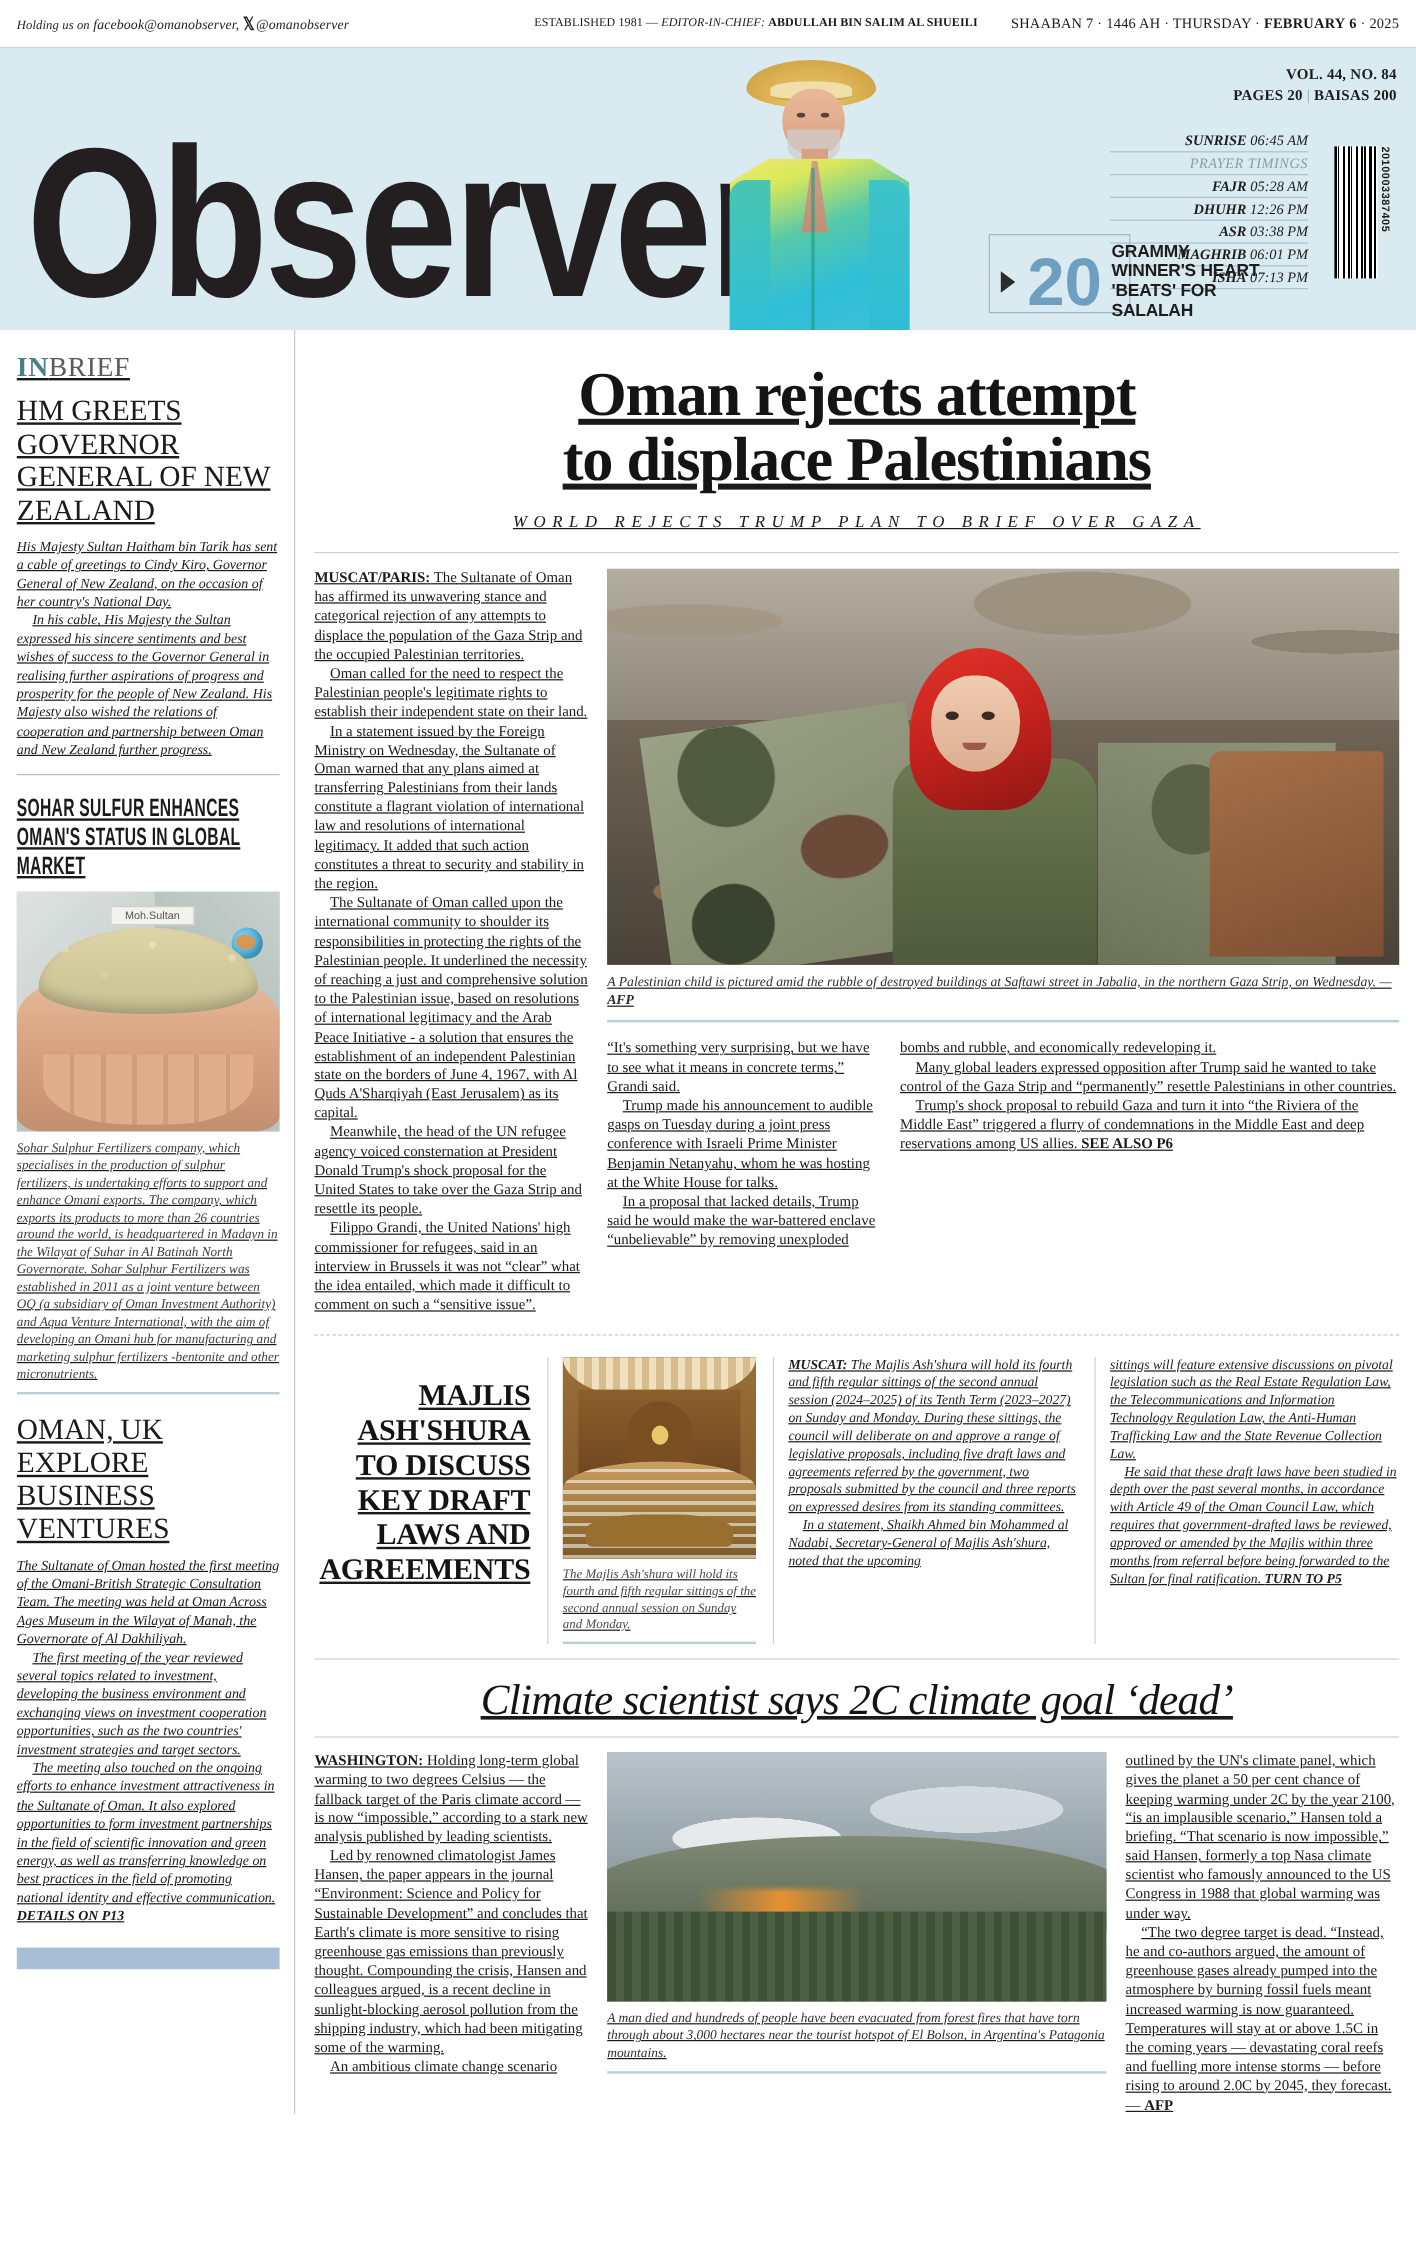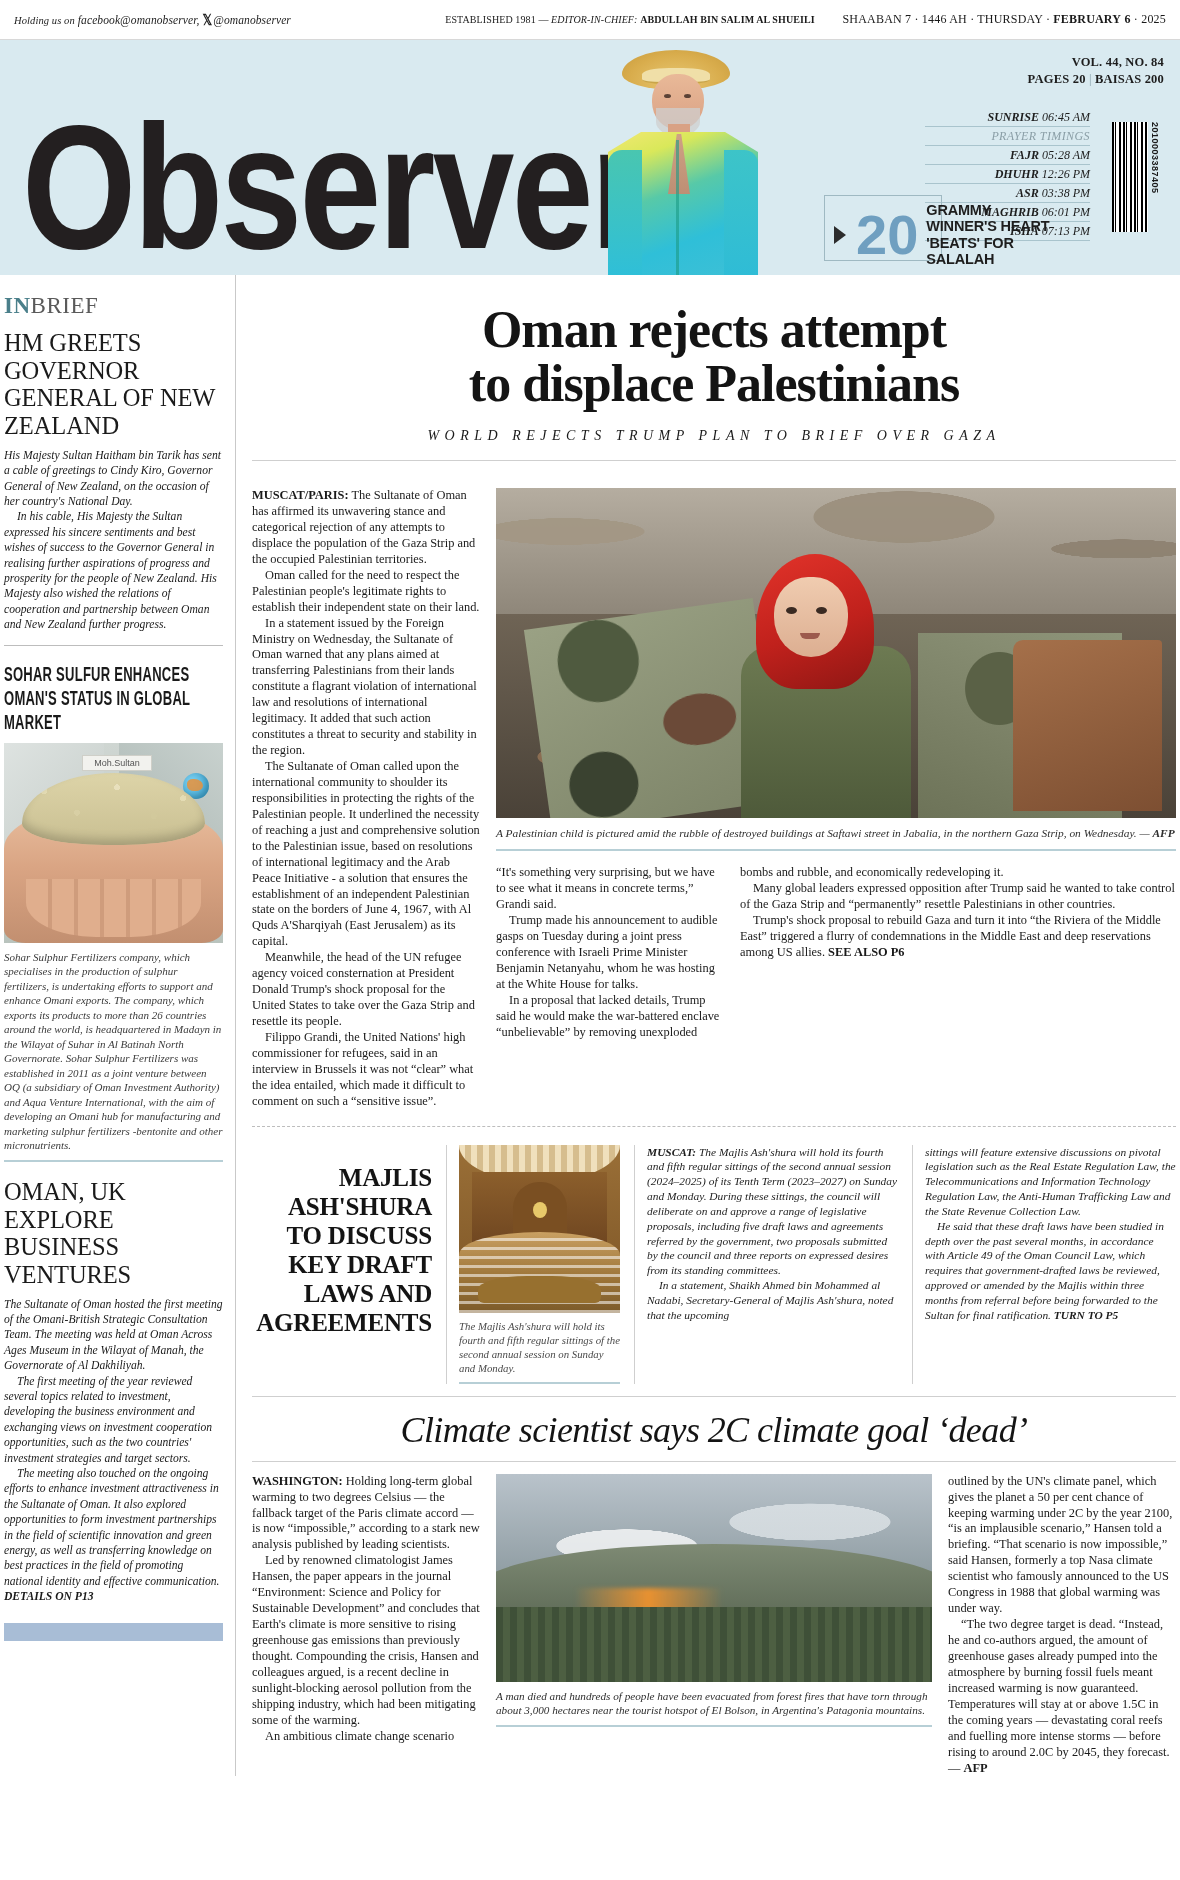--- a/index.html
+++ b/index.html
@@ -175,21 +175,22 @@
     font-size: 56px; color: #6f9fc0; line-height: .85; z-index:2;
   }
   .promo-text {
     font-family: "Liberation Sans", sans-serif; font-weight: bold;
     font-size: 14.5px; line-height: 1.12; letter-spacing: -.2px; color: #1d1d1d; z-index:2;
   }
 
   
   .page {
     display: flex;
-    padding: 0 4px;
+    padding: 0 14px;
+    text-decoration: underline;
   }
   .leftcol {
     width: 232px; flex: 0 0 232px;
     padding-top: 18px; padding-right: 12px;
     border-right: 1px solid #c9c9c9;
   }
   .rightarea { flex: 1; padding-left: 16px; padding-top: 10px; }
 
   
   .inbrief {
@@ -266,21 +267,21 @@
     padding: 18px 28px 0;
   }
   .kicker {
     text-align: center; font-size: 14px; letter-spacing: 5.5px;
     font-style: italic; margin: 18px 0 16px; color: #1a1a1a;
     font-family: "Liberation Serif", serif;
   }
   .storyline { border-top: 1px solid #cfcfcf; }
 
   .topstory {
-    display: flex; gap: 16px; margin-top: 27px;
+    display: flex; gap: 16px; margin-top: 13px;
   }
   .col-narrow { width: 228px; flex: 0 0 228px; }
   .bodytext {
     font-size: 12.4px; line-height: 1.285; text-align: left; color: #1a1a1a;
   }
   .bodytext p { text-indent: 13px; margin: 0; }
   .bodytext p.first { text-indent: 0; }
   .bodytext b { font-weight: bold; }
 
   .gaza-photo {

